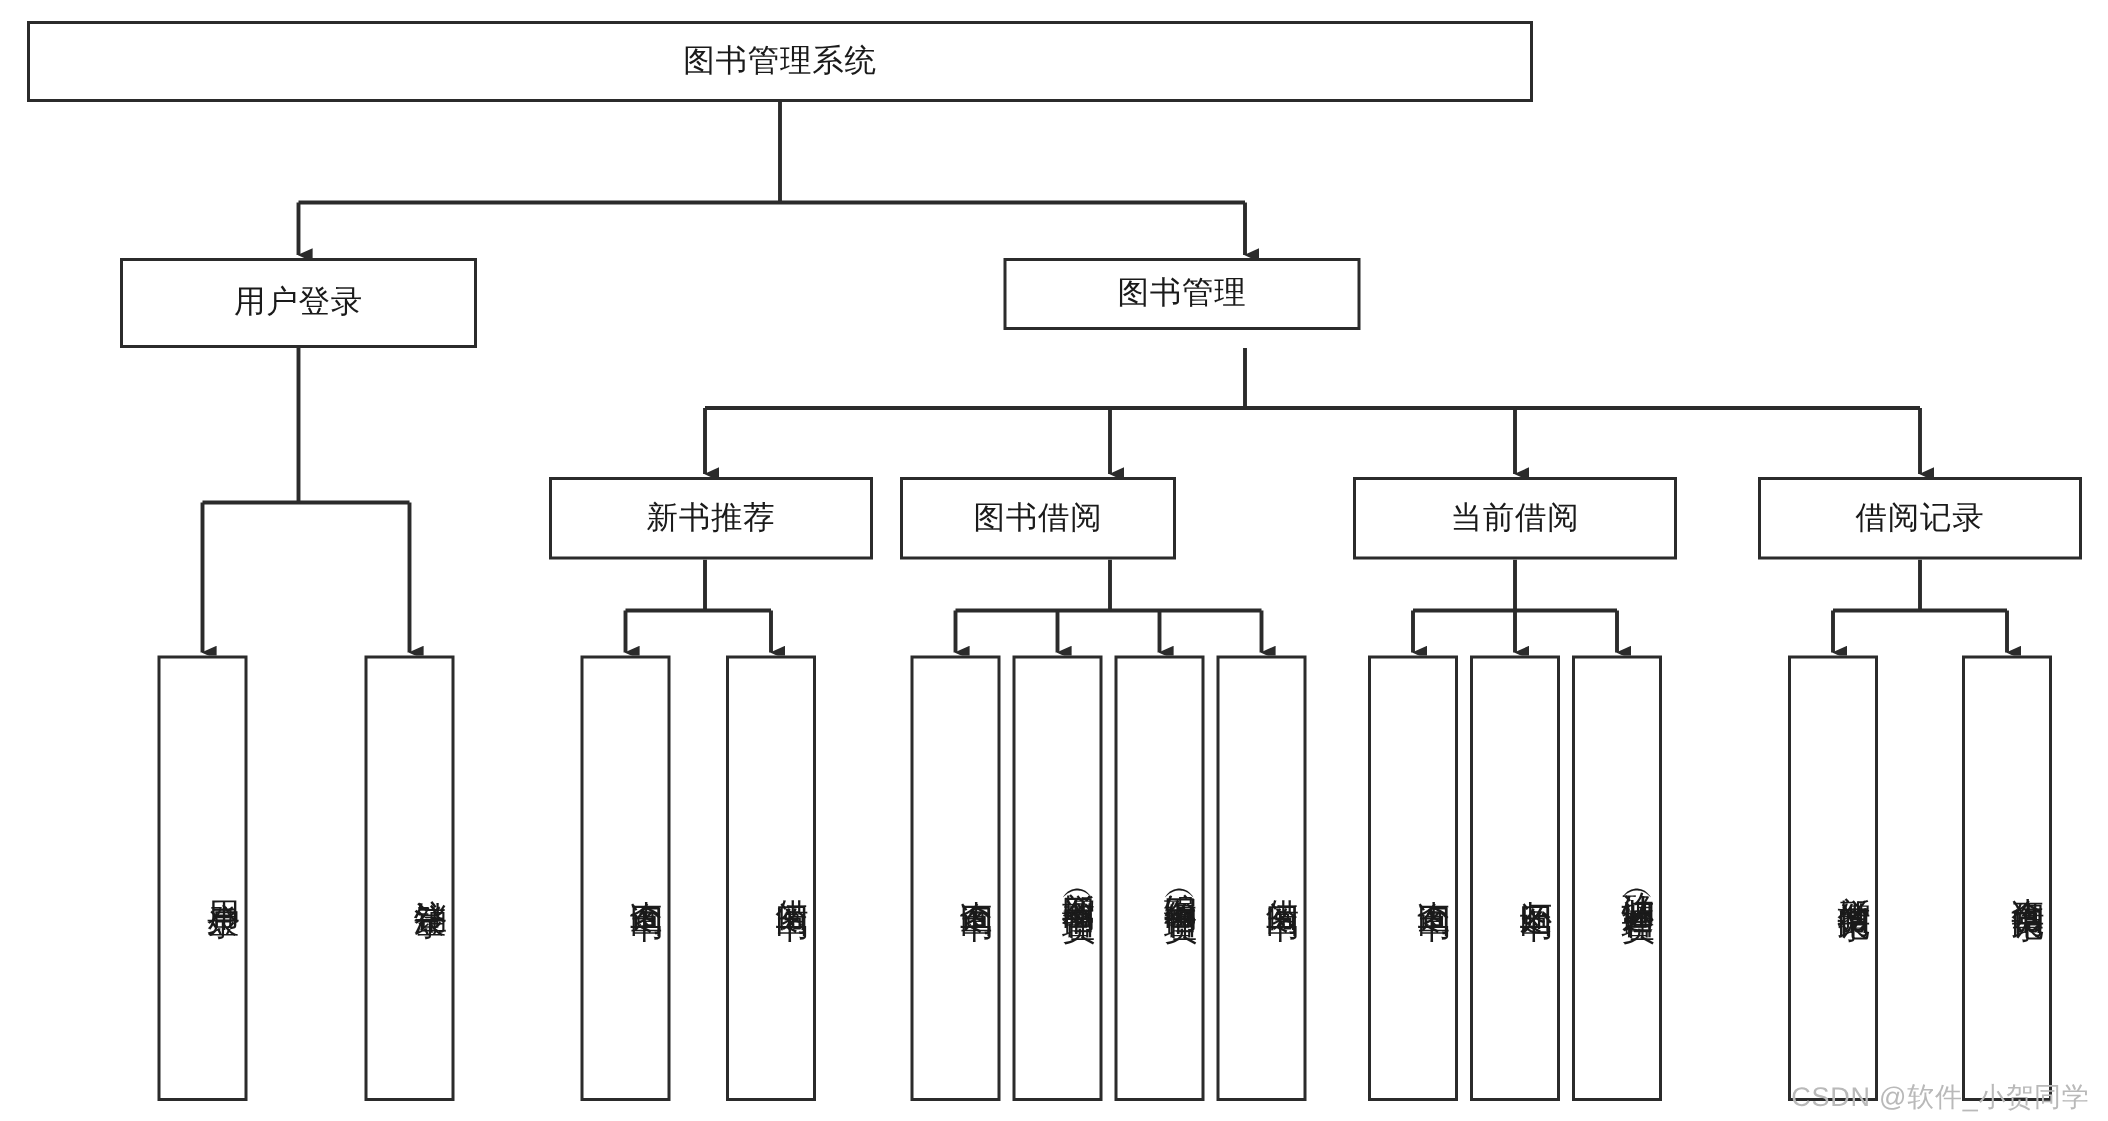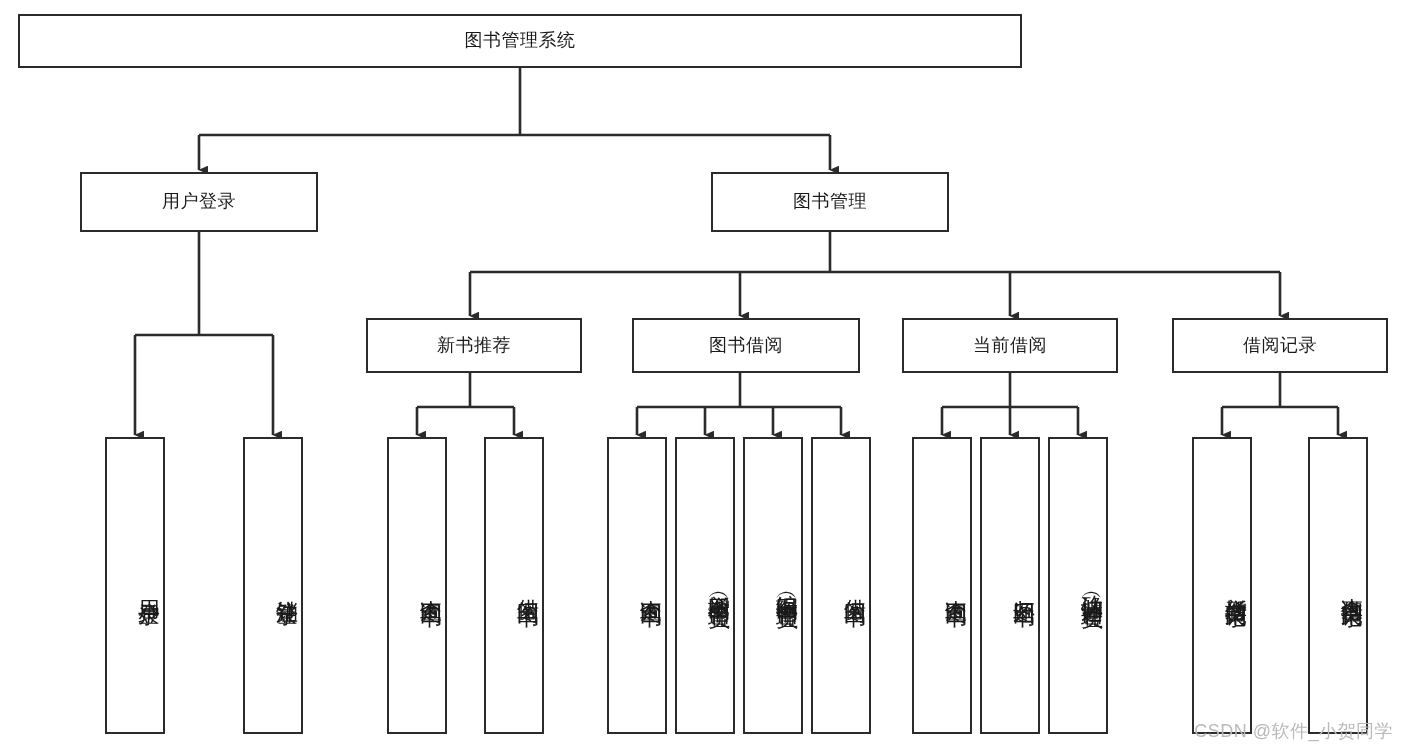--- a/index.html
+++ b/index.html
@@ -30,21 +30,21 @@
     box-sizing: border-box;
     background: #ffffff;
     border: 2px solid #2b2b2b;
     display: flex;
     align-items: center;
     justify-content: center;
     color: #1a1a1a;
     letter-spacing: 0.5px;
   }
   .node.h {
-    font-size: 18px;
+    font-size: 21px;
     line-height: 1.2;
     writing-mode: horizontal-tb;
     text-align: center;
   }
   .node.v {
     writing-mode: vertical-rl;
     text-orientation: upright;
     font-size: 22px;
     line-height: 1.25;
     letter-spacing: 2px;
@@ -129,29 +129,29 @@
   </svg>
 
   <div class="node h" style="left:18px; top:14px; width:1004px; height:54px;">
     <span class="lbl">图书管理系统</span>
   </div>
 
   <div class="node h" style="left:80px; top:172px; width:238px; height:60px;">
     <span class="lbl">用户登录</span>
   </div>
 
-  <div class="node h" style="left:711px; top:172px; width:238px; height:60px;">
+  <div class="node h" style="left:669px; top:172px; width:238px; height:48px;">
     <span class="lbl">图书管理</span>
   </div>
 
   <div class="node h" style="left:366px; top:318px; width:216px; height:55px;">
     <span class="lbl">新书推荐</span>
   </div>
 
-  <div class="node h" style="left:632px; top:318px; width:228px; height:55px;">
+  <div class="node h" style="left:600px; top:318px; width:184px; height:55px;">
     <span class="lbl">图书借阅</span>
   </div>
 
   <div class="node h" style="left:1172px; top:318px; width:216px; height:55px;">
     <span class="lbl">借阅记录</span>
   </div>
 
   <div class="node h" style="left:902px; top:318px; width:216px; height:55px;">
     <span class="lbl">当前借阅</span>
   </div>

